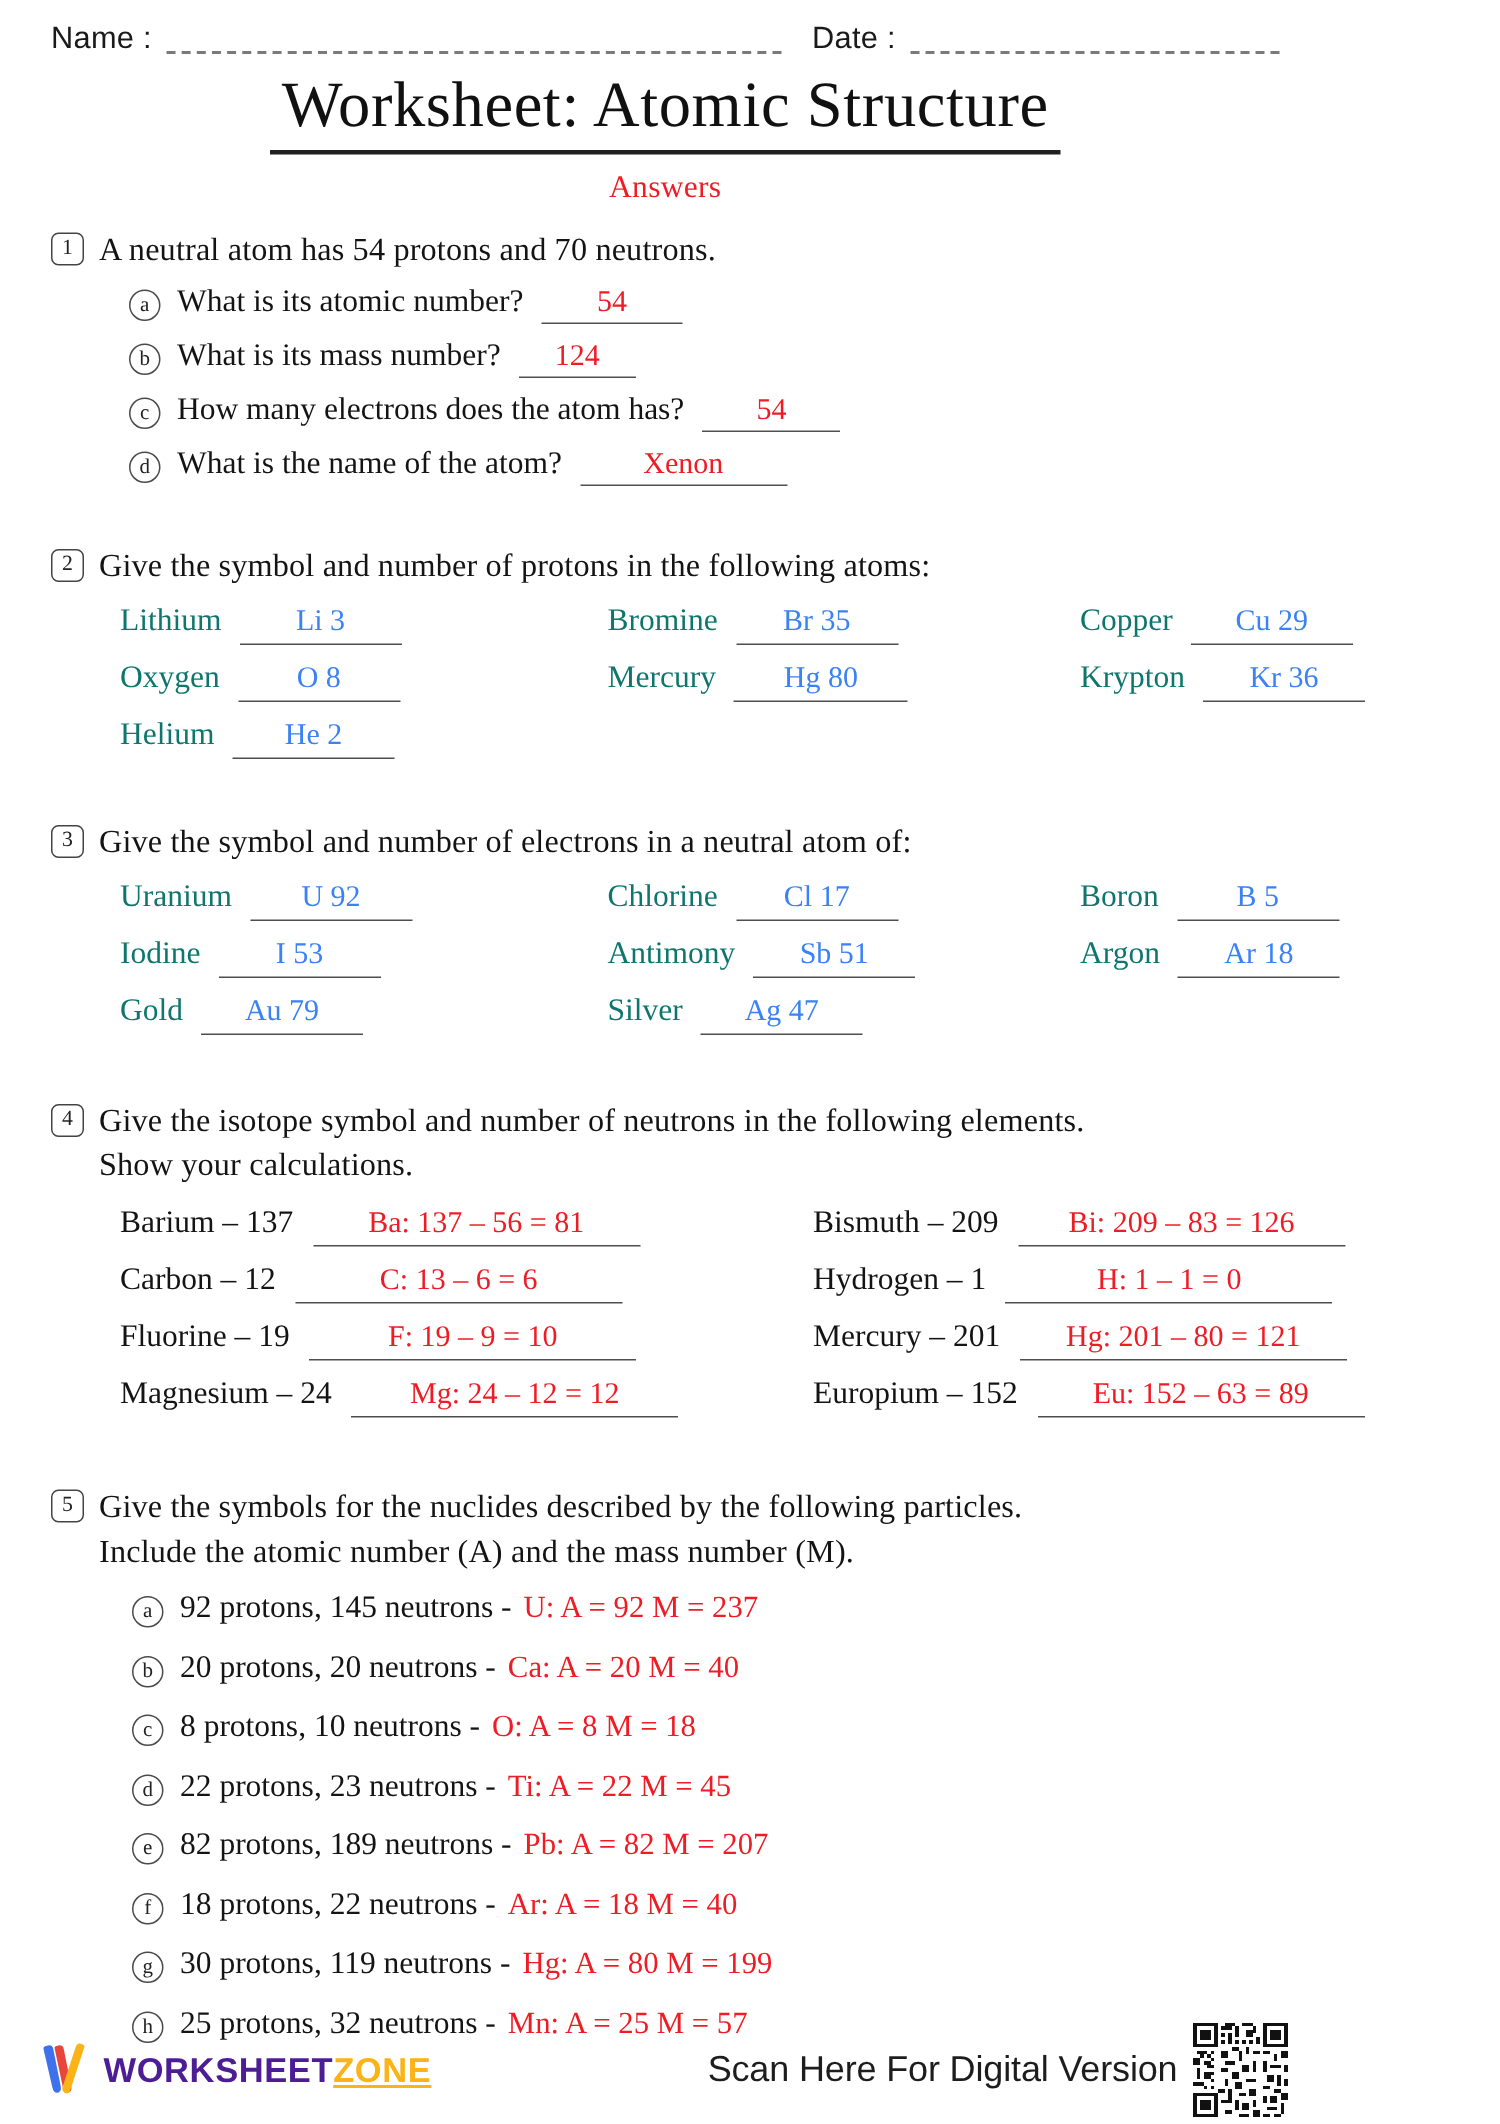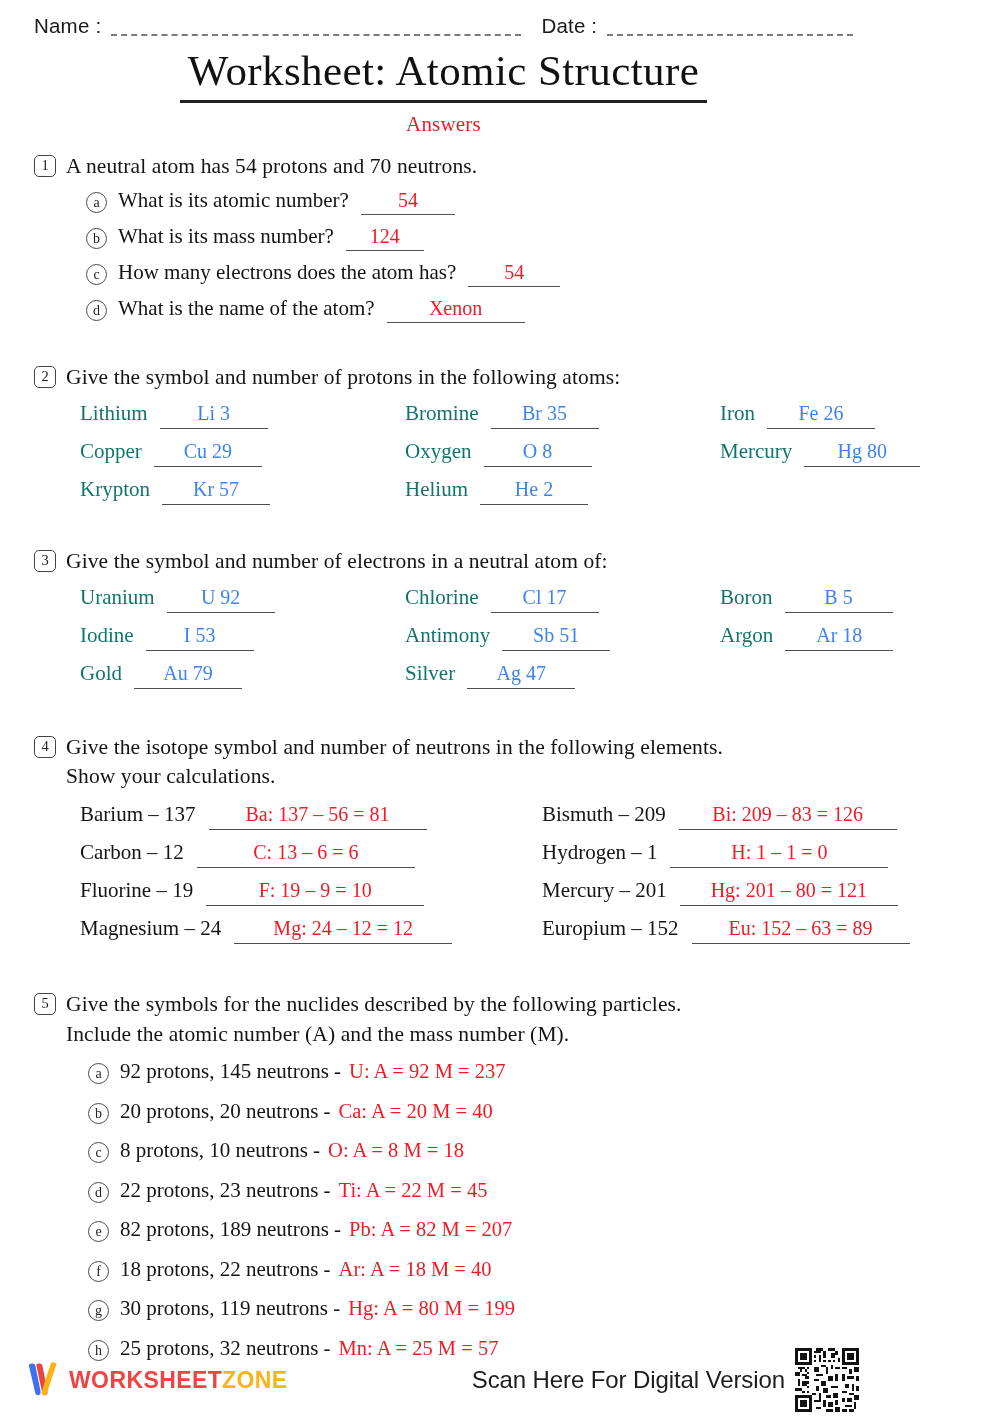--- a/index.html
+++ b/index.html
@@ -243,22 +243,22 @@
     width: 34px;
     height: 36px;
     margin-right: 9px;
   }
   .brand-text {
     font-family: "Liberation Sans", sans-serif;
     font-size: 23px;
     font-weight: 700;
     letter-spacing: .4px;
   }
-  .brand-text .ws { color: #ef4444; }
-  .brand-text .zn { color: #fbb317; }
+  .brand-text .ws { color: #4c1d95; }
+  .brand-text .zn { color: #fbb317; text-decoration: underline; }
 
   .scan-wrap {
     display: flex;
     align-items: center;
   }
   .scan-text {
     font-family: "Liberation Sans", sans-serif;
     font-size: 24px;
     color: #1d1d1d;
     margin-right: 8px;
@@ -322,38 +322,34 @@
   <div class="elem-grid">
     <div class="elem-cell">
       <span class="elem-name">Lithium</span>
       <span class="elem-ans">Li  3</span>
     </div>
     <div class="elem-cell">
       <span class="elem-name">Bromine</span>
       <span class="elem-ans">Br  35</span>
     </div>
     <div class="elem-cell">
-      <span class="elem-name">Iron</span>
-      <span class="elem-ans">Fe  26</span>
-    </div>
-    <div class="elem-cell">
       <span class="elem-name">Copper</span>
       <span class="elem-ans">Cu  29</span>
     </div>
     <div class="elem-cell">
       <span class="elem-name">Oxygen</span>
       <span class="elem-ans">O  8</span>
     </div>
     <div class="elem-cell">
       <span class="elem-name">Mercury</span>
       <span class="elem-ans wide">Hg  80</span>
     </div>
     <div class="elem-cell">
       <span class="elem-name">Krypton</span>
-      <span class="elem-ans">Kr  57</span>
+      <span class="elem-ans">Kr  36</span>
     </div>
     <div class="elem-cell">
       <span class="elem-name">Helium</span>
       <span class="elem-ans">He  2</span>
     </div>
     <div class="elem-cell"></div>
   </div>
 
   <div class="question gap-q3">
     <span class="qnum">3</span>

